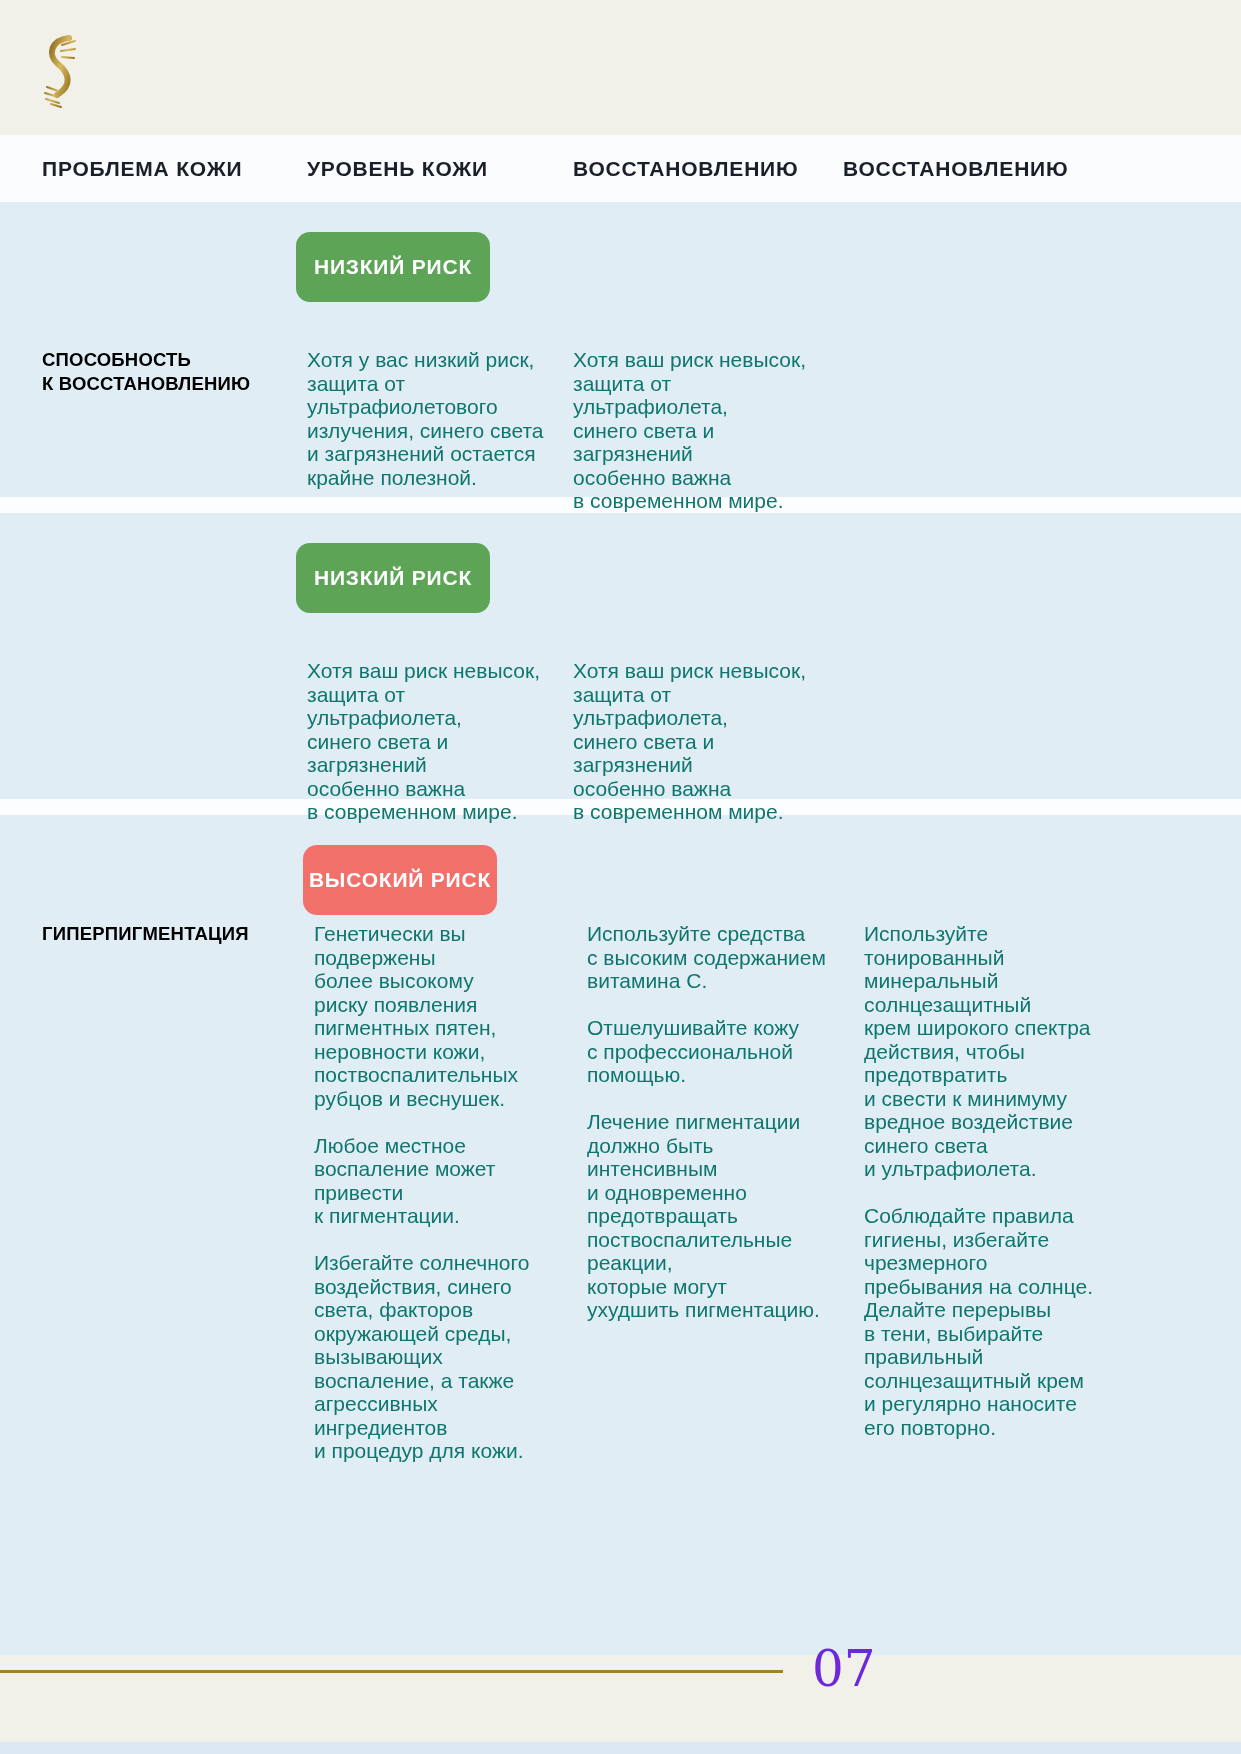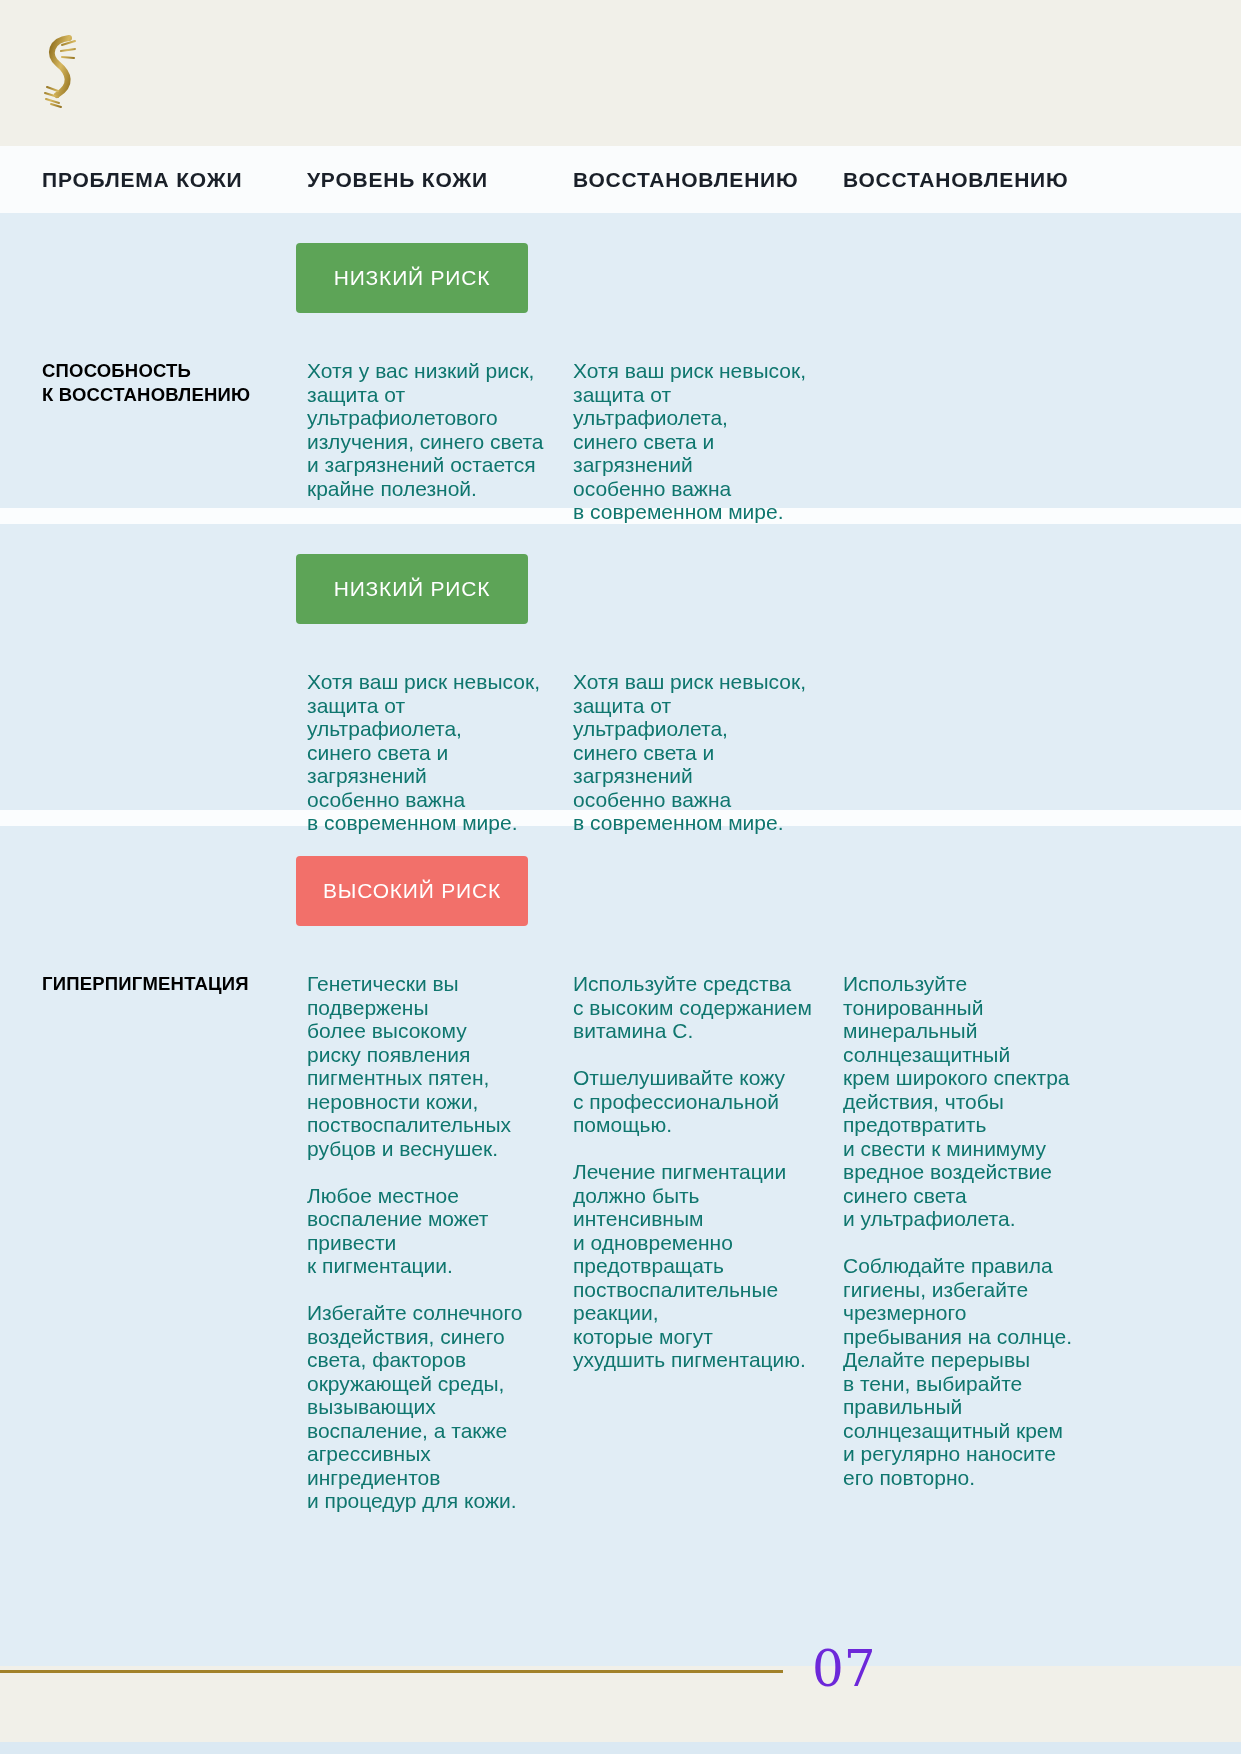--- a/index.html
+++ b/index.html
@@ -9,21 +9,21 @@
     font-family:"Liberation Sans", sans-serif;
     position:relative; overflow:hidden;
   }
   .page { position:absolute; inset:0; }
 
   
   .logo { position:absolute; top:32px; left:38px; width:46px; height:78px; }
 
   
   .content {
-    position:absolute; top:146px; left:0; right:0;
+    position:absolute; top:135px; left:0; right:0;
     background:#fbfdfe;
   }
   .grid4 {
     display:grid;
     grid-template-columns:265px 266px 270px 1fr;
     padding-left:42px;
     box-sizing:border-box;
   }
   .header-row { height:67px; align-items:center; background:#fafcfd; }
   .hcell {
@@ -34,28 +34,28 @@
   .card {
     background:#e1edf5;
     padding-top:30px;
     grid-template-rows:70px auto;
     row-gap:46px;
     align-content:start;
   }
   .card + .card { margin-top:16px; }
   .card-1 { height:295px; }
   .card-2 { height:286px; }
-  .card-3 { height:840px; }
+  .card-3 { height:840px;gap:7px; }
 
   .badge {
     grid-row:1; grid-column:2;
-    width:232px; height:70px; margin-left:-11px;
-    border-radius:4px;
+    width:194px; height:70px; margin-left:-11px;
+    border-radius:14px;
     display:flex; align-items:center; justify-content:center;
-    color:#ffffff; font-weight:400; font-size:21px; letter-spacing:0.8px;
+    color:#ffffff; font-weight:700; font-size:21px; letter-spacing:0.8px;
   }
   .badge[data-risk="low"]  { background:#5da457; }
   .badge[data-risk="high"] { background:#f2706a; }
 
   .problem {
     grid-row:2; grid-column:1;
     font-weight:700; font-size:18.5px; line-height:24px;
     color:#000000; letter-spacing:0.2px;
     white-space:pre-line;
     padding-right:20px;

